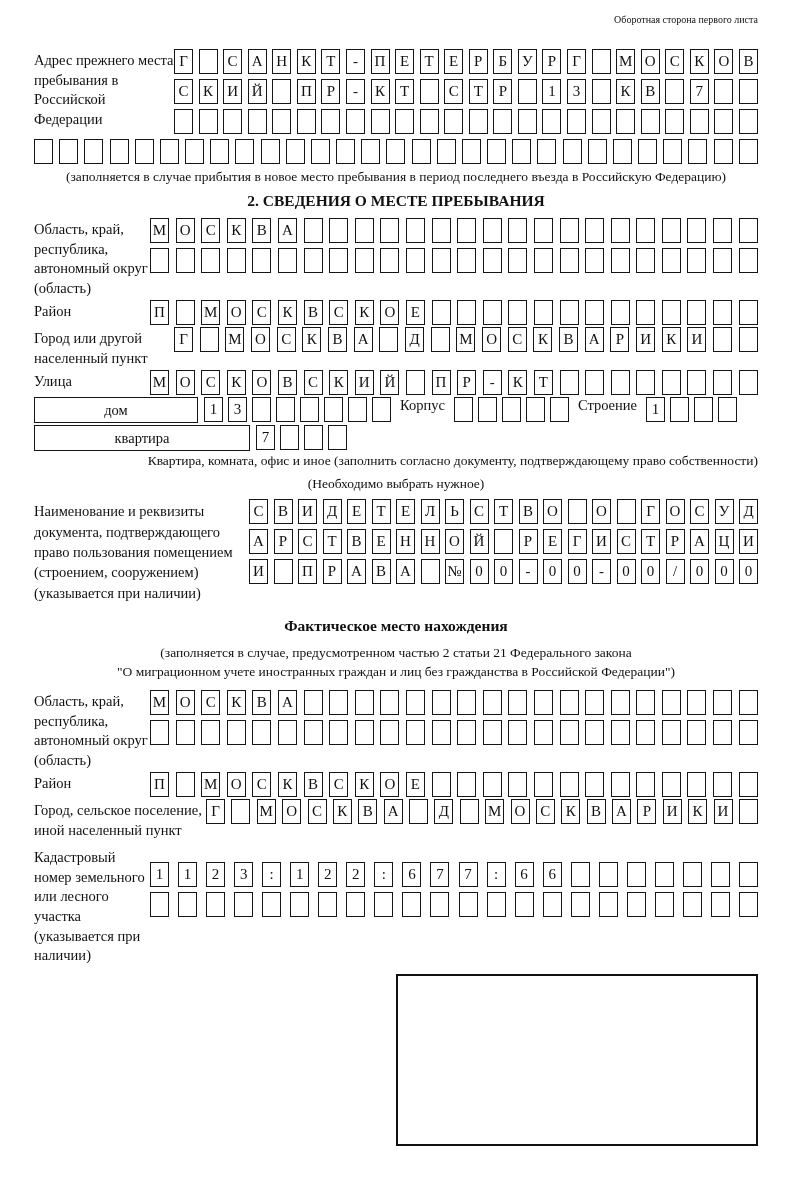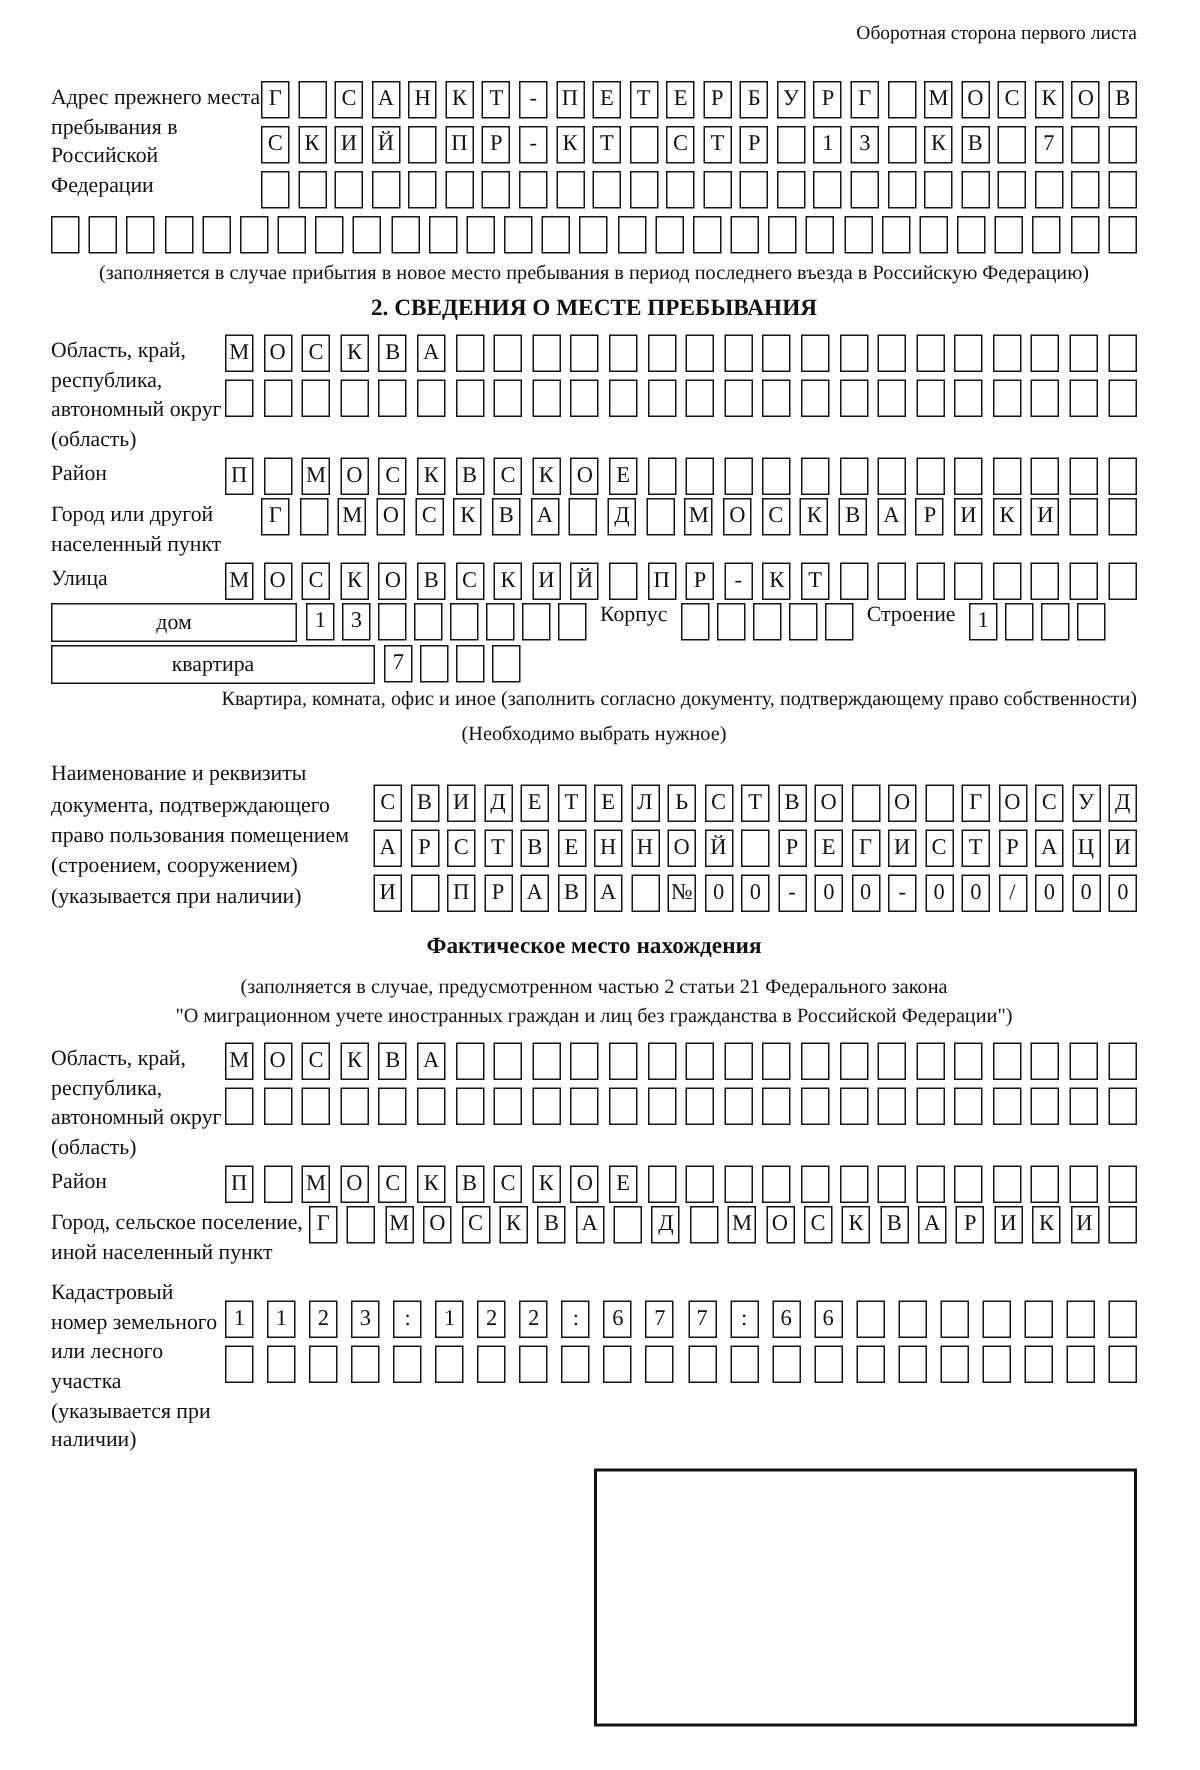--- a/index.html
+++ b/index.html
@@ -1,20 +1,20 @@
 <!DOCTYPE html>
 <html><head>
 <meta charset="utf-8">
 <style>
   * { margin:0; padding:0; box-sizing:border-box; }
   html,body { background:#ffffff; }
   body { font-family:"Liberation Serif","DejaVu Serif",serif; color:#111; }
   .page { width:800px; min-height:1180px; padding:14px 42px 18px 34px; background:#fff; }
 
-  .header-note { text-align:right; font-size:13px; margin-bottom:24px; }
+  .header-note { text-align:right; font-size:10px; margin-bottom:24px; }
 
   .form-row { display:flex; align-items:flex-start; margin-bottom:2px; }
   .lc { width:140px; flex:0 0 140px; font-size:14.5px; line-height:1.35; padding-top:2px; }
   .lc-narrow { width:116px; flex:0 0 116px; font-size:14.5px; line-height:1.35; padding-top:2px; }
   .lc-wide { width:172px; flex:0 0 172px; font-size:14.5px; line-height:1.35; padding-top:2px; }
   .lc-doc { width:215px; flex:0 0 215px; font-size:14.5px; line-height:1.4; padding-top:2px; }
   .rows-col { flex:1; min-width:0; }
 
   .cells { display:flex; justify-content:space-between; width:100%; margin-bottom:5px; }
   .cells-gap { display:flex; gap:5px; margin-bottom:5px; }
@@ -356,21 +356,21 @@
         <span class="cell">7</span>
         <span class="cell"></span>
         <span class="cell"></span>
         <span class="cell"></span>
       </div>
   </div>
   <div class="caption" style="text-align:right;">Квартира, комната, офис и иное (заполнить согласно документу, подтверждающему право собственности)</div>
 
   <div class="caption">(Необходимо выбрать нужное)</div>
 
-  <div class="form-row" style="margin-top:4px;align-items:flex-end;">
+  <div class="form-row" style="margin-top:4px;">
     <div class="lc-doc">Наименование и реквизиты документа, подтверждающего право пользования помещением (строением, сооружением) (указывается при наличии)</div>
     <div class="rows-col">
       <div class="cells">
           <span class="cell">С</span>
           <span class="cell">В</span>
           <span class="cell">И</span>
           <span class="cell">Д</span>
           <span class="cell">Е</span>
           <span class="cell">Т</span>
           <span class="cell">Е</span>

